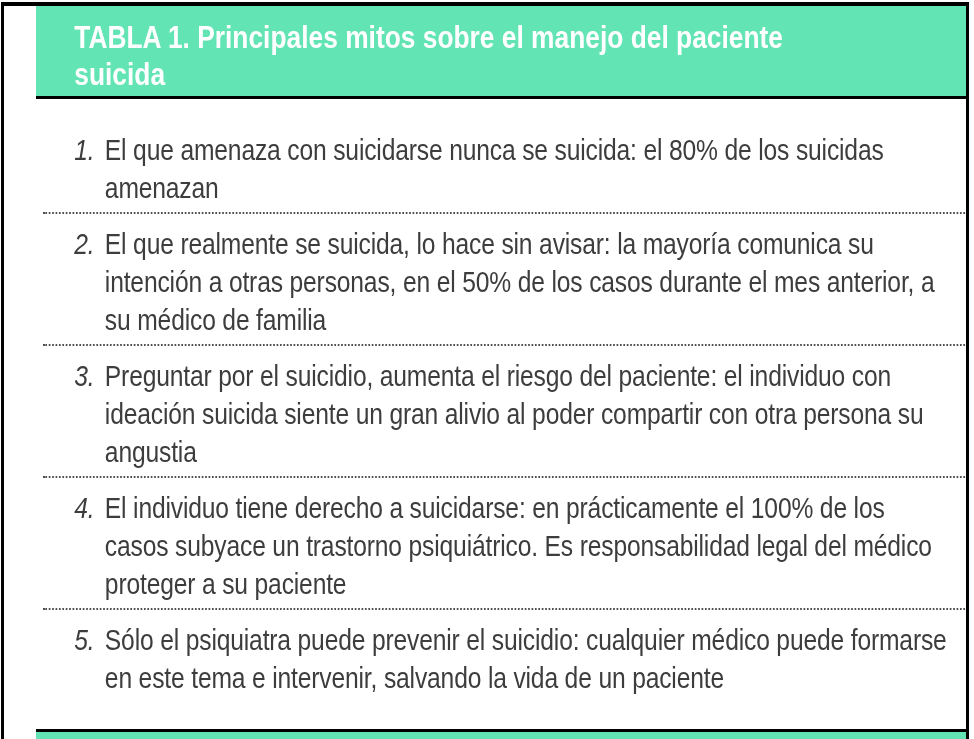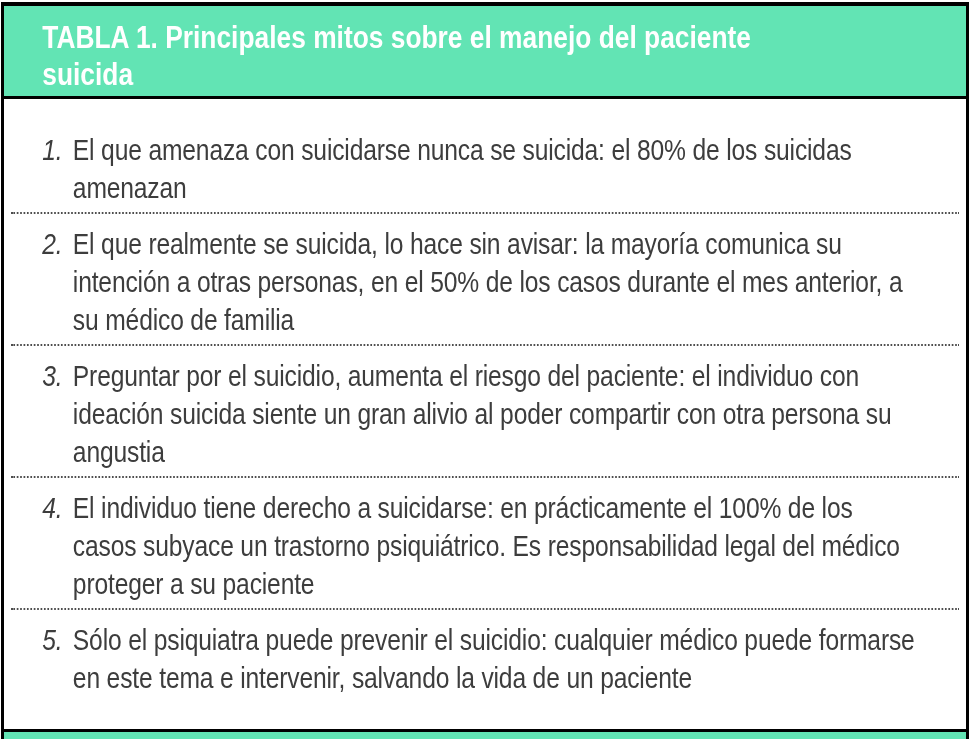--- a/index.html
+++ b/index.html
@@ -11,20 +11,21 @@
     width: 974px;
     height: 739px;
     overflow: hidden;
     font-family: "Liberation Sans", sans-serif;
   }
   .table-box {
     margin: 2px 5px 0 1px;           
     border: solid #000000;
     border-width: 4px 3px 0 3px;
     background: #ffffff;
+    padding-left: 32px;
   }
   .table-header {
     background: #62E4B4;
     height: 90px;
     border-bottom: 3px solid #000000;
     overflow: hidden;
   }
   
   .condense {
     width: 1132px;

